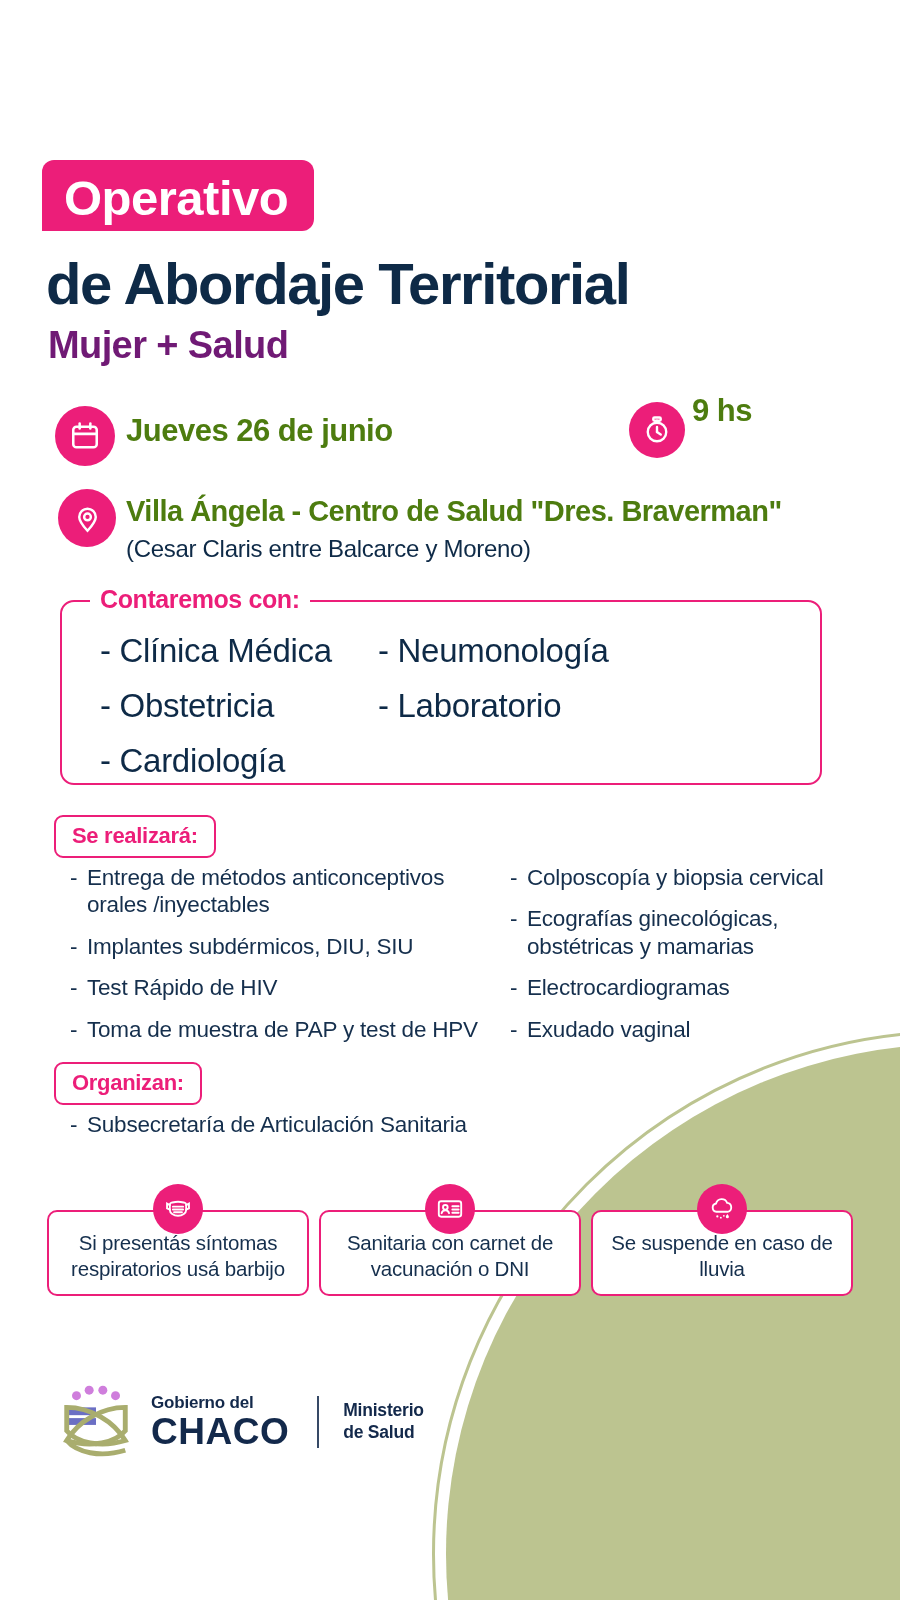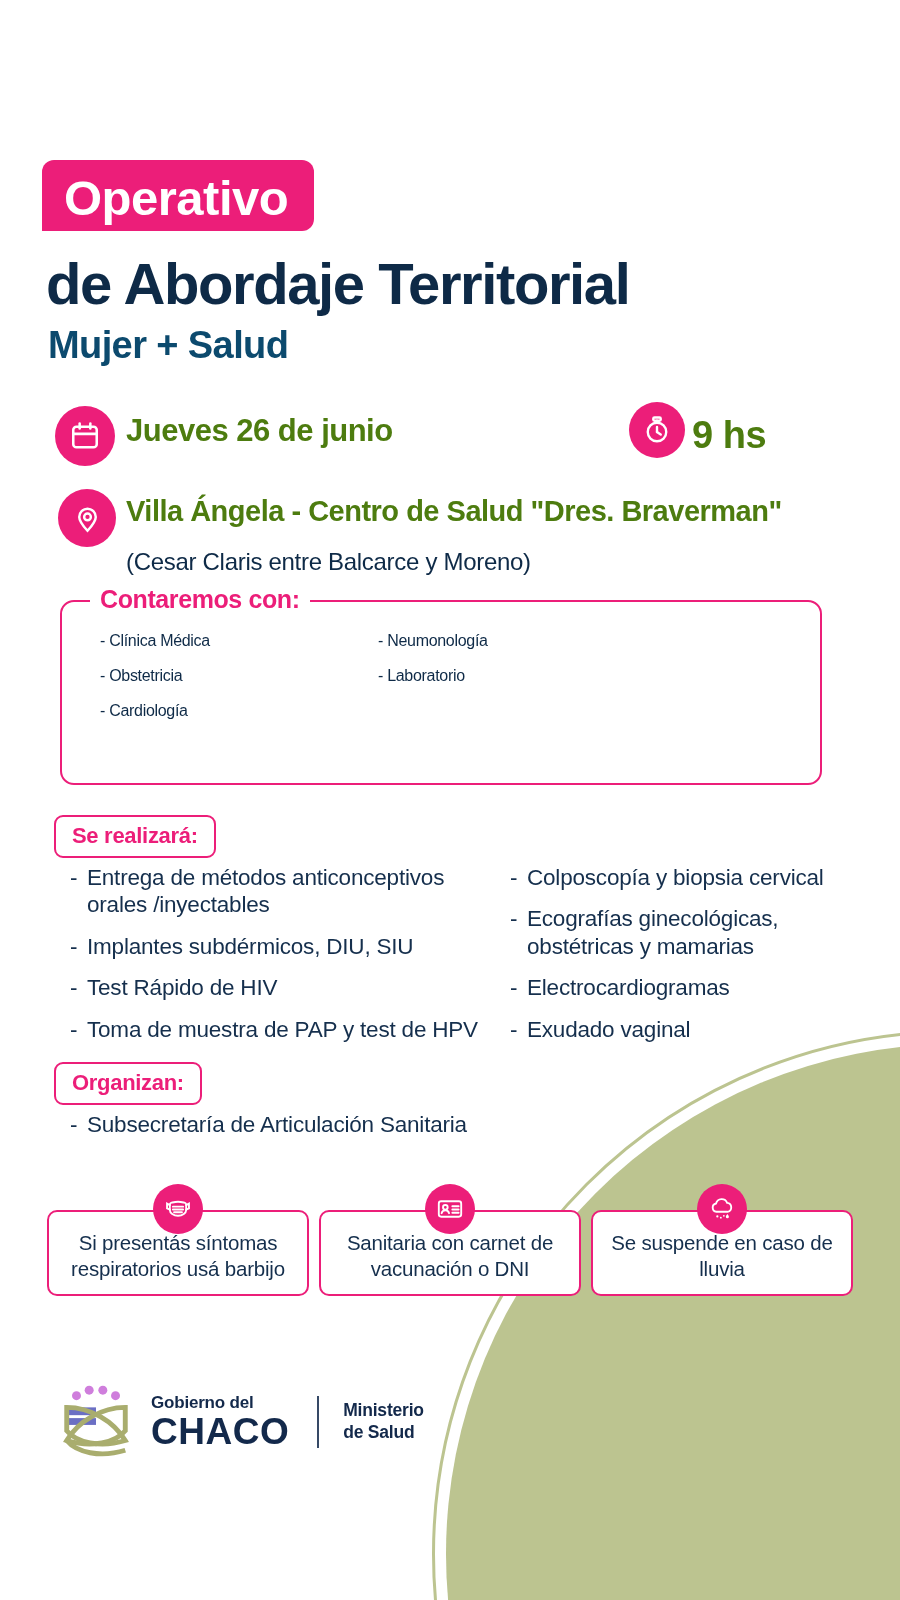--- a/index.html
+++ b/index.html
@@ -69,21 +69,21 @@
     font-size: 58px;
     font-weight: bold;
     letter-spacing: -1.4px;
     line-height: 1;
   }
 
   .title-sub {
     position: absolute;
     left: 48px;
     top: 326px;
-    color: #0c4a6e;
+    color: #701a75;
     font-size: 38px;
     font-weight: bold;
     letter-spacing: -0.6px;
     line-height: 1;
   }
 
   
   .icon-circle {
     position: absolute;
     border-radius: 50%;
@@ -98,31 +98,30 @@
     position: absolute;
     color: #4d7c0f;
     font-weight: bold;
     letter-spacing: -0.5px;
     line-height: 1.05;
   }
 
   .date-icon  { left: 55px;  top: 406px; width: 60px; height: 60px; }
   .date-text  { left: 126px; top: 415px; font-size: 31px; }
   .time-icon  { left: 629px; top: 402px; width: 56px; height: 56px; }
-  .time-text  { left: 692px; top: 416px; font-size: 38px; }
+  .time-text  { left: 692px; top: 395px; font-size: 31px; }
   .place-icon { left: 58px;  top: 489px; width: 58px; height: 58px; }
   .place-text { left: 126px; top: 496px; font-size: 29px; }
   .place-sub  {
     position: absolute;
     left: 126px; top: 535px;
     color: #0e2a47;
     font-size: 24px;
     font-weight: normal;
     letter-spacing: -0.3px;
-    margin-top: 13px;
   }
 
   
   .specialties-box {
     position: absolute;
     left: 60px;
     top: 600px;
     width: 762px;
     height: 185px;
     border: 2.5px solid #ec1e79;
@@ -143,21 +142,21 @@
     position: absolute;
     left: 38px;
     top: 30px;
     width: 700px;
     display: grid;
     grid-template-columns: 278px 1fr;
     row-gap: 17px;
   }
   .spec-item {
     color: #0e2a47;
-    font-size: 16px;
+    font-size: 33px;
     font-weight: normal;
     letter-spacing: -0.3px;
   }
 
   
   .pill {
     position: absolute;
     border: 2.5px solid #ec1e79;
     border-radius: 9px;
     color: #ec1e79;

